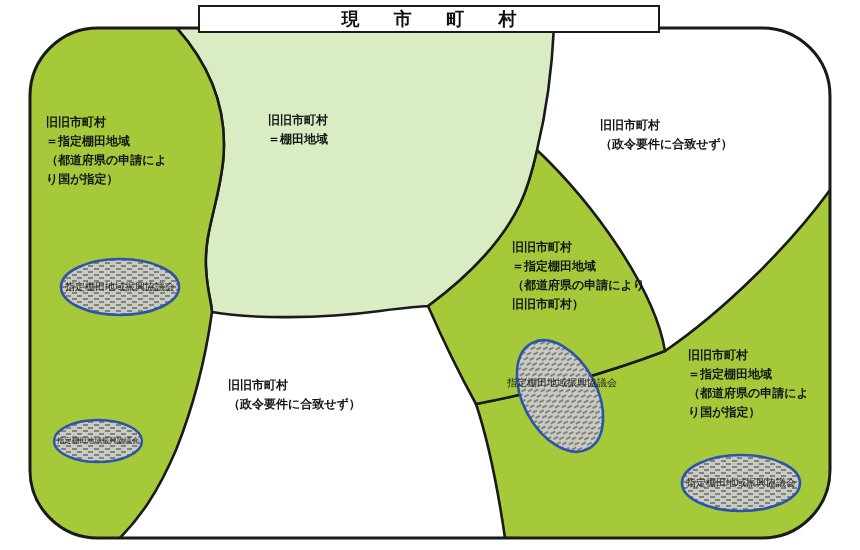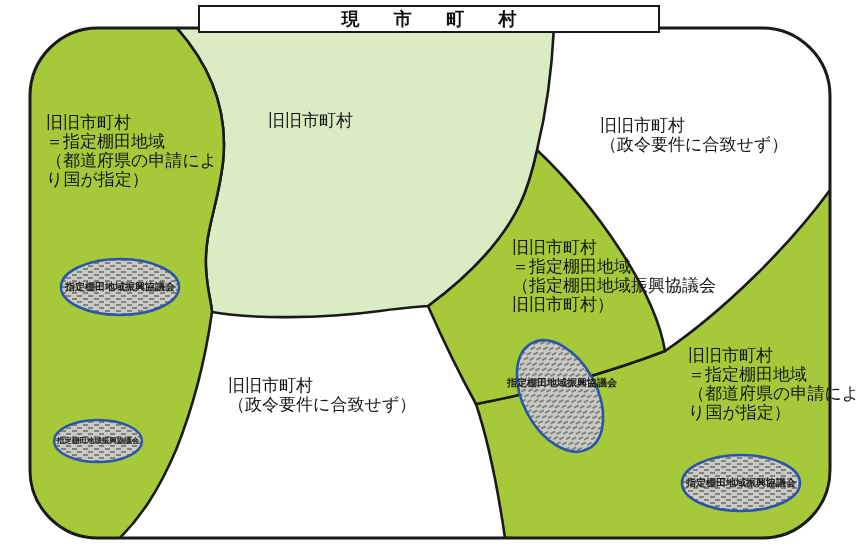--- a/index.html
+++ b/index.html
@@ -11,25 +11,25 @@
   .region-stroke{stroke:#1a1a1a;stroke-width:2.6;}
   .frame-stroke{stroke:#1a1a1a;stroke-width:3;fill:none;}
   .title-box{
     position:absolute;left:198px;top:5px;width:462px;height:28px;
     background:#fff;border:2px solid #1a1a1a;
     display:flex;align-items:center;justify-content:center;
     font-size:18px;font-weight:bold;letter-spacing:14px;color:#111;
     padding-left:14px;box-sizing:border-box;z-index:5;
   }
   .rlabel{
-    position:absolute;color:#151515;font-size:17px;font-weight:normal;
+    position:absolute;color:#151515;font-size:12px;font-weight:bold;
     line-height:19px;white-space:nowrap;z-index:3;
   }
   .elabel{
-    position:absolute;color:#1c1c1c;font-weight:bold;white-space:nowrap;
+    position:absolute;color:#1c1c1c;font-weight:normal;white-space:nowrap;
     transform:translate(-50%,-50%);z-index:4;letter-spacing:0px;
   }
   .elabel.big{font-size:10px;}
   .elabel.small{font-size:7.5px;}
 </style>
 </head>
 <body>
 
 <div id="stage">
 
@@ -91,31 +91,32 @@
 
   <div class="rlabel" style="left:46px;top:113px;">
     <div>旧旧市町村</div>
     <div>＝指定棚田地域</div>
     <div>（都道府県の申請によ</div>
     <div>り国が指定）</div>
   </div>
 
   <div class="rlabel" style="left:268px;top:111px;">
     <div>旧旧市町村</div>
+    <div>＝棚田地域</div>
   </div>
 
   <div class="rlabel" style="left:600px;top:116px;">
     <div>旧旧市町村</div>
     <div>（政令要件に合致せず）</div>
   </div>
 
   <div class="rlabel" style="left:512px;top:238px;">
     <div>旧旧市町村</div>
     <div>＝指定棚田地域</div>
-    <div>（指定棚田地域振興協議会</div>
+    <div>（都道府県の申請により</div>
     <div>旧旧市町村）</div>
   </div>
 
   <div class="rlabel" style="left:228px;top:376px;">
     <div>旧旧市町村</div>
     <div>（政令要件に合致せず）</div>
   </div>
 
   <div class="rlabel" style="left:688px;top:346px;">
     <div>旧旧市町村</div>

